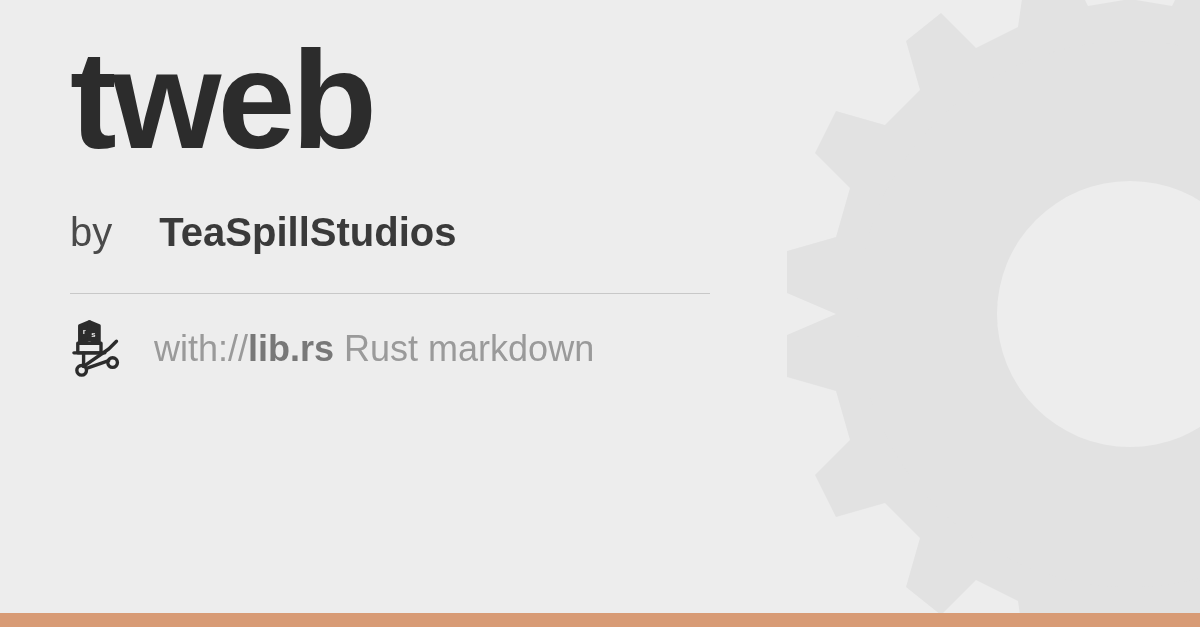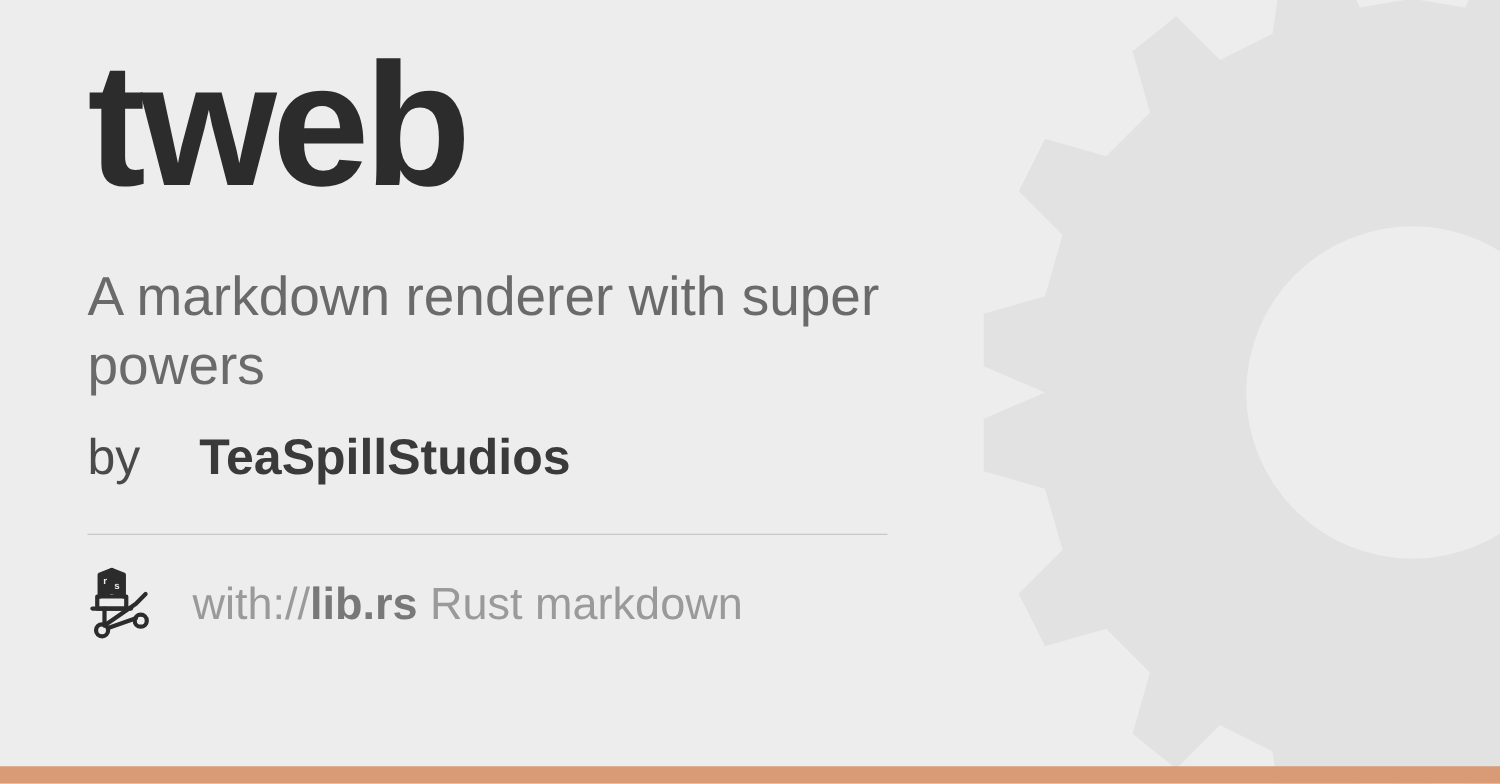--- a/index.html
+++ b/index.html
@@ -102,21 +102,20 @@
       L198,106 L198,118 L184,122 L180,136 L190,146 L184,158 L170,154 L160,164 L164,178 L154,186 L144,176 L132,182 L130,196 L118,200 L112,188 L100,190
       L88,188 L82,200 L70,196 L68,182 L56,176 L46,186 L36,178 L40,164 L30,154 L16,158 L10,146 L20,136 L16,122 L2,118 L2,106 L16,100
       L2,94 L2,82 L16,78 L20,64 L10,54 L16,42 L30,46 L40,36 L36,22 L46,14 L56,24 L68,18 L70,4 L82,0 L88,12 Z"></path>
     <circle cx="100" cy="100" r="78" fill="#e2e2e2"></circle>
     <circle cx="100" cy="100" r="38" fill="#ededed"></circle>
   </g>
 </svg>
 
 <div class="content">
   <h1 class="title">tweb</h1>
-  <p class="description">A markdown renderer with super powers</p>
   <p class="byline">
     <span>by </span><span class="author">TeaSpillStudios</span>
   </p>
   <hr class="divider">
   <div class="footer">
     <svg class="logo" viewBox="0 0 64 60">
       <g stroke="#2c2c2c" stroke-width="3.5" fill="none" stroke-linecap="round" stroke-linejoin="round">
         <path d="M10,6 L20,2 L20,20 L10,24 Z" fill="#2c2c2c"></path>
         <path d="M20,2 L30,6 L30,24 L20,20 Z" fill="#2c2c2c"></path>
         <text x="13" y="14" font-size="8" fill="#ededed" stroke="none" font-weight="bold" font-family="Arial">r</text>

